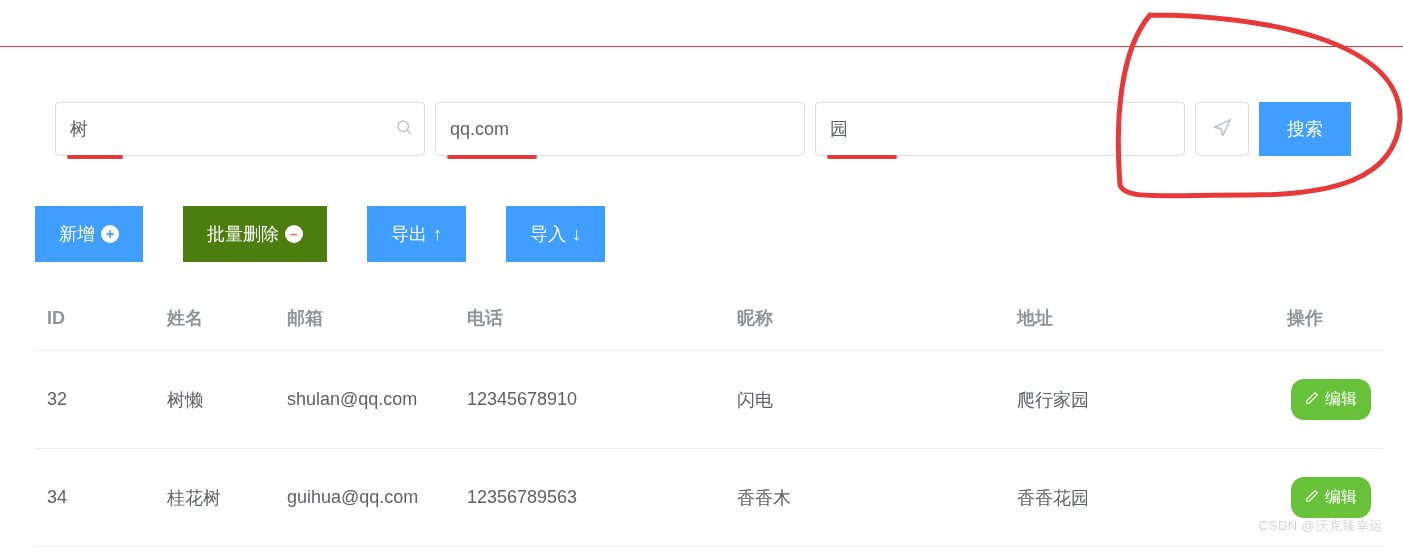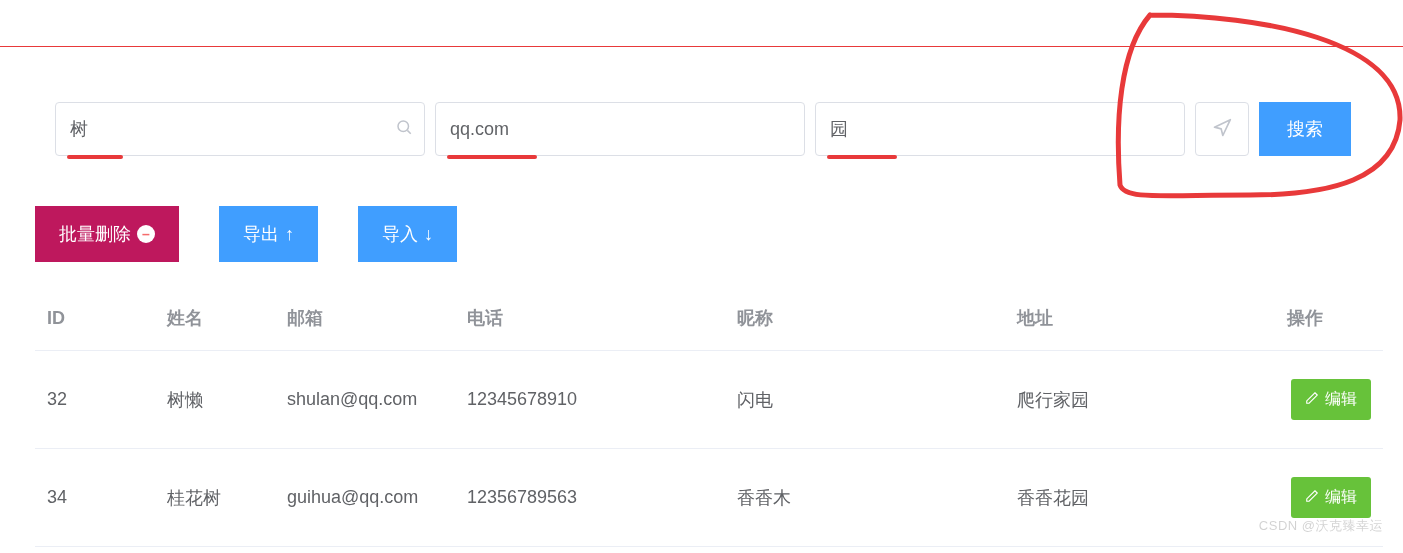--- a/index.html
+++ b/index.html
@@ -82,21 +82,21 @@
       cursor: pointer;
       display: inline-flex;
       align-items: center;
       justify-content: flex-start;
       color: #fff;
     }
     .btn-primary {
       background: #409eff;
     }
     .btn-danger {
-      background: #be185d;
+      background: #4d7c0f;
     }
     .toolbar-row {
       display: flex;
       align-items: center;
       gap: 40px;
       margin-top: 50px;
     }
     .toolbar-row .btn {
       height: 56px;
       padding: 0 24px;
@@ -142,21 +142,21 @@
     .col-name { width: 120px; }
     .col-email { width: 180px; word-break: break-all; }
     .col-phone { width: 270px; }
     .col-nick { width: 280px; }
     .col-addr { width: 270px; }
     .col-op { text-align: right; }
     .edit-btn {
       background: #67c23a;
       color: #fff;
       border: none;
-      border-radius: 3px;
+      border-radius: 13px;
       padding: 10px 14px;
       font-size: 16px;
       cursor: pointer;
       display: inline-flex;
       align-items: center;
       gap: 6px;
     }
     .underline-mark {
       position: absolute;
       height: 4px;
@@ -214,20 +214,24 @@
           </svg>
       </span>
     </button>
 
     <button class="btn btn-primary">
       <span>搜索</span>
     </button>
   </div>
 
   <div class="toolbar-row">
+    <button class="btn btn-primary">
+      <span>新增</span>
+      <span class="plus-circle">+</span>
+    </button>
     <button class="btn btn-danger">
       <span>批量删除</span>
       <span class="minus-circle">–</span>
     </button>
     <button class="btn btn-primary">
       <span>导出</span>
       <span class="arrow">↑</span>
     </button>
     <button class="btn btn-primary">
       <span>导入</span>

